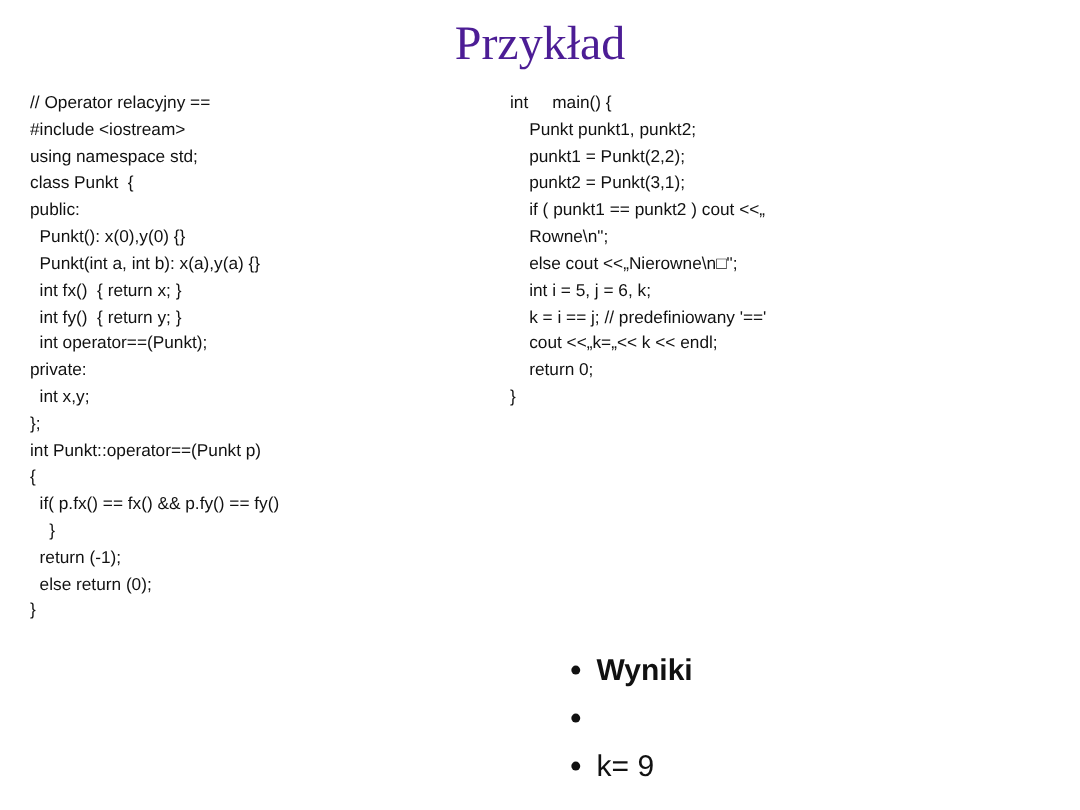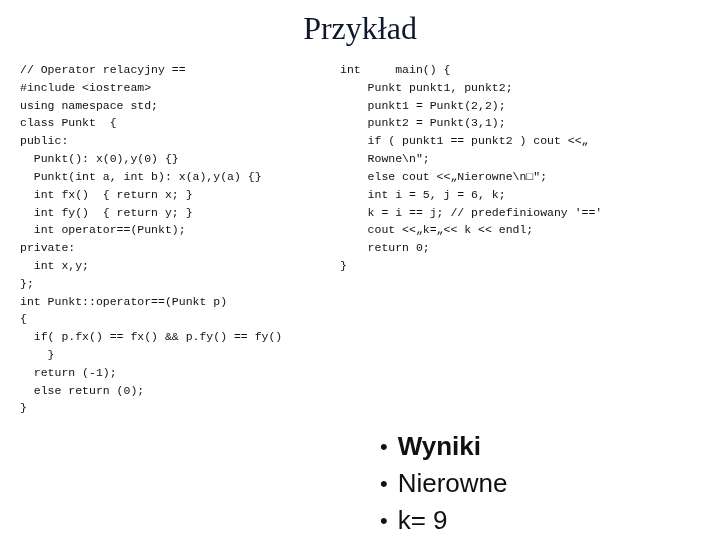--- a/index.html
+++ b/index.html
@@ -15,39 +15,39 @@
       height: 540px;
       background: white;
       display: flex;
       flex-direction: column;
       align-items: center;
       padding: 10px 20px;
     }
     .title {
       font-size: 32px;
       font-weight: normal;
-      color: #0f172a;
+      color: #4c1d95;
       margin-bottom: 14px;
       font-family: 'Times New Roman', serif;
     }
     .content-area {
       display: flex;
       width: 100%;
       flex: 1;
       gap: 10px;
     }
     .left-panel {
       width: 310px;
       flex-shrink: 0;
     }
     .right-panel {
       flex: 1;
     }
     .code-block {
-      font-family: Liberation Mono, monospace;
+      font-family: Liberation Sans, sans-serif;
       font-size: 11.5px;
       line-height: 1.55;
       color: #111;
       white-space: pre;
     }
     .bottom-area {
       display: flex;
       width: 100%;
       margin-top: 10px;
       gap: 40px;
@@ -69,21 +69,21 @@
       color: #111;
       margin-bottom: 6px;
       display: flex;
       align-items: center;
       gap: 10px;
     }
     .bullet-dot {
       font-size: 22px;
     }
     .bullet-text {
-      font-size: 26px;
+      font-size: 20px;
       font-weight: bold;
       font-family: Arial, sans-serif;
     }
   </style>
 </head>
 <body>
 
 <div class="page">
   <h1 class="title">Przykład</h1>
   <div class="content-area">
@@ -126,21 +126,20 @@
   </div>
   <div class="bottom-area">
     <div class="left-bottom"></div>
     <div class="right-bottom">
       <div class="bullet-item">
         <span class="bullet-dot">•</span>
         <span class="bullet-text" style="font-weight:bold;">Wyniki</span>
       </div>
       <div class="bullet-item">
         <span class="bullet-dot">•</span>
-        <span class="bullet-text" style="font-weight:normal;">Nierowne</span>
       </div>
       <div class="bullet-item">
         <span class="bullet-dot">•</span>
         <span class="bullet-text" style="font-weight:normal;">k= 9</span>
       </div>
     </div>
   </div>
 </div>
 
 </body></html>

